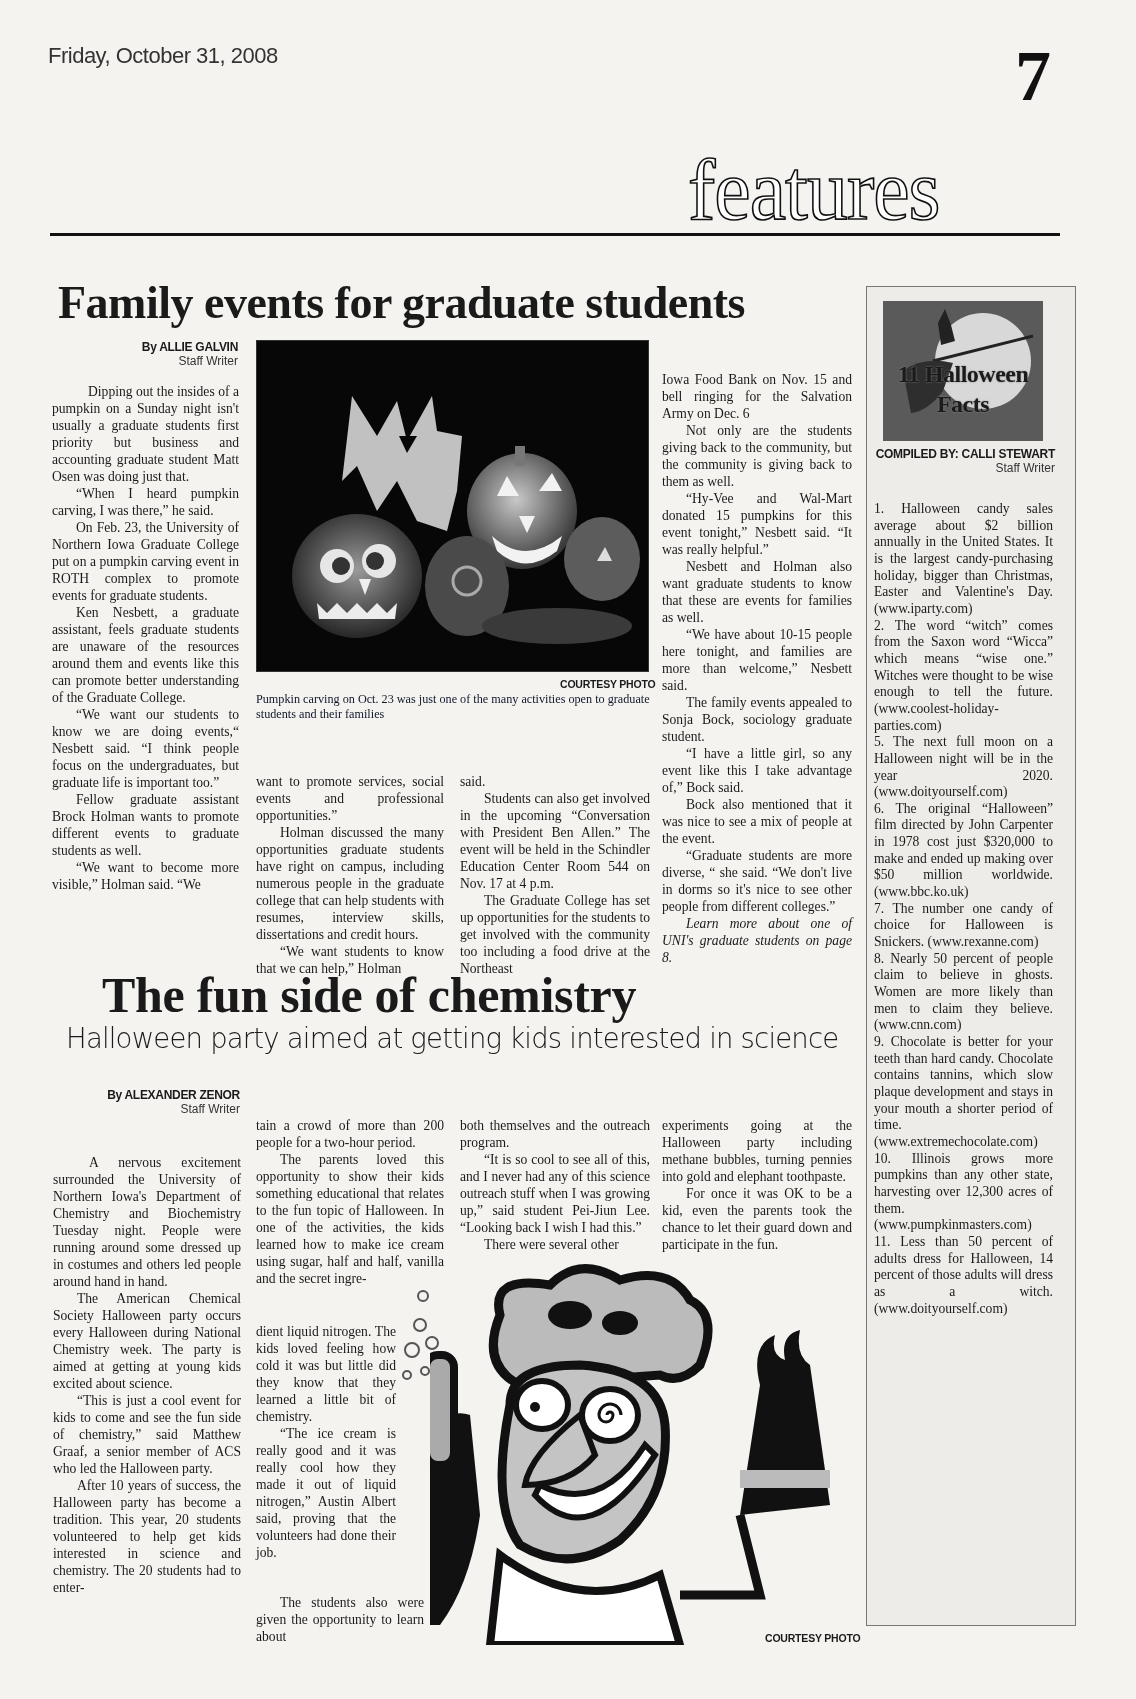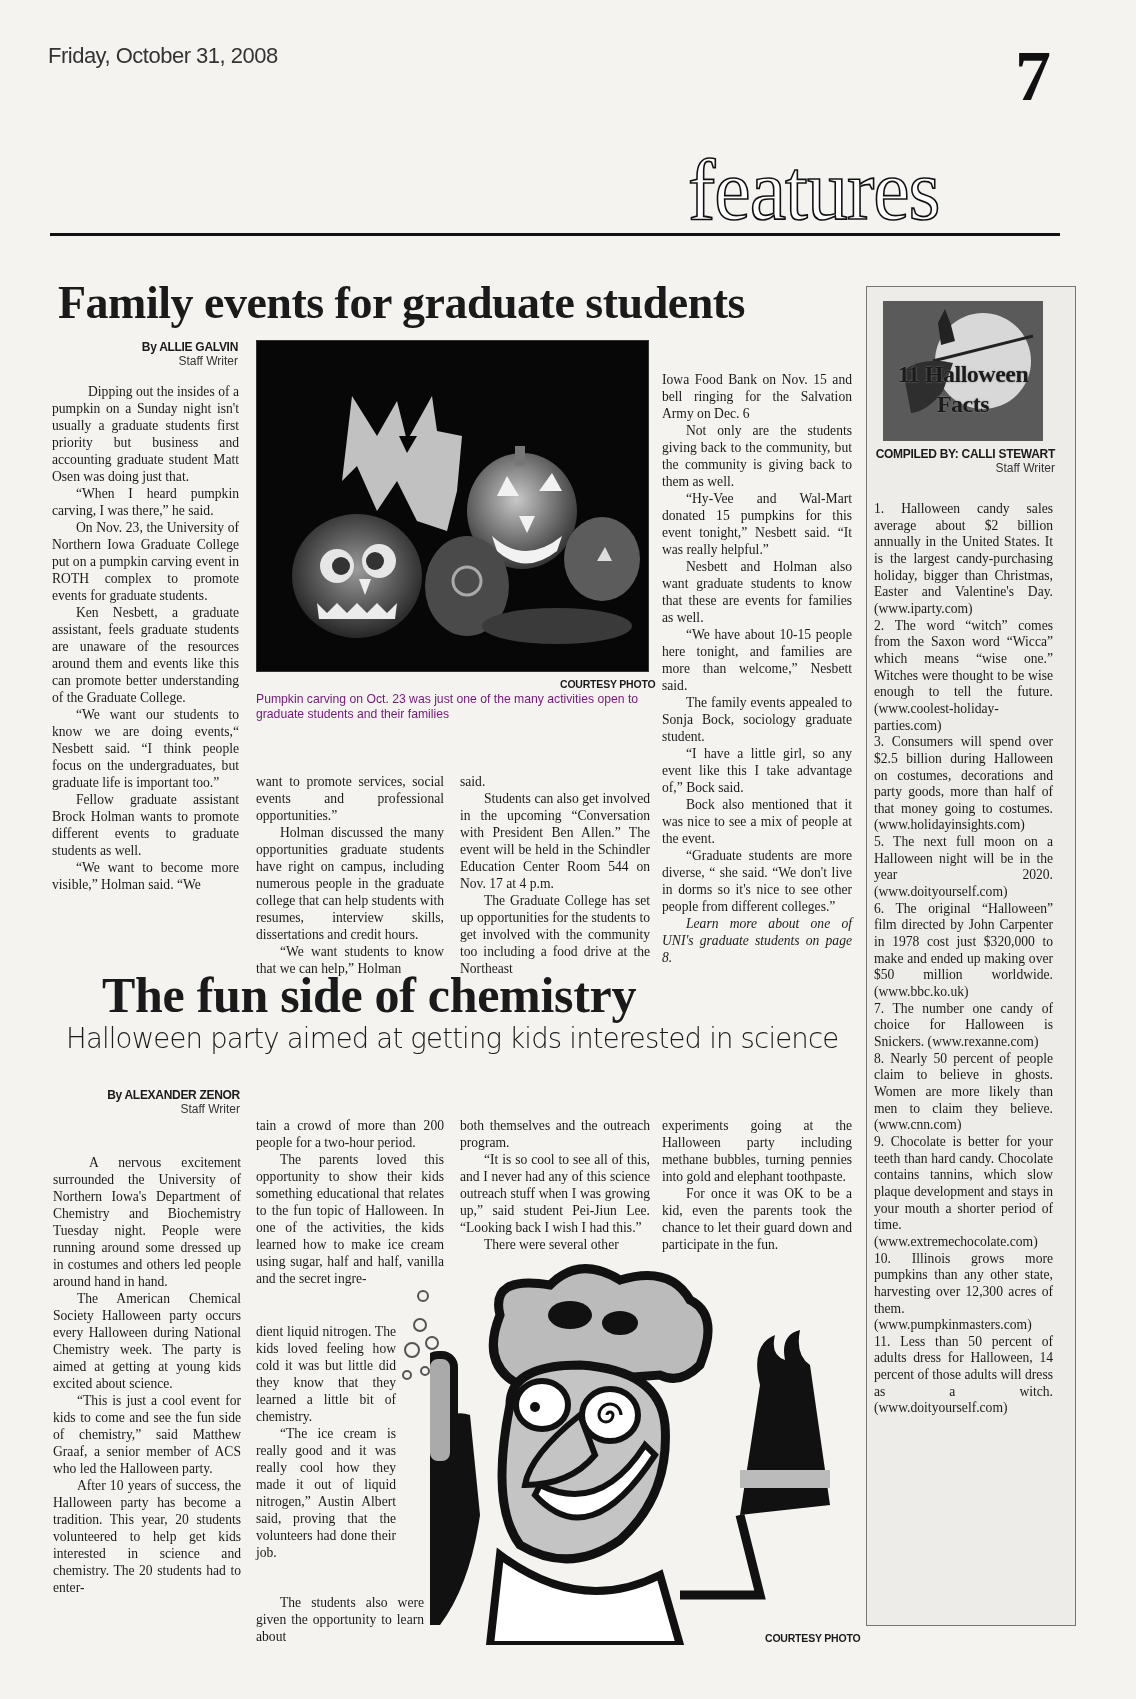--- a/index.html
+++ b/index.html
@@ -20,21 +20,21 @@
   .byline .name { font-weight: bold; font-size: 12px; display: block; letter-spacing: -0.3px; }
   .byline .title { font-size: 12px; display: block; color: #333; }
   .col { font-size: 13.6px; line-height: 17px; text-align: justify; hyphens: manual; }
   .col p { text-indent: 24px; }
   .col p.first { text-indent: 36px; }
   .col p.noindent { text-indent: 0; margin-top: 35px; }
   .col p.italic { font-style: italic; }
 
   .photo-1 { left: 256px; top: 340px; width: 393px; height: 332px; background: #0a0a0a; overflow: hidden; border: 1px solid #333; }
   .credit { font-family: "Liberation Sans", sans-serif; font-weight: bold; font-size: 10.5px; letter-spacing: -0.2px; }
-  .caption { font-family: Liberation Sans, sans-serif; font-size: 12.2px; line-height: 14.5px; color: #701a75; }
+  .caption { font-family: Liberation Serif, serif; font-size: 12.2px; line-height: 14.5px; color: #0f172a; }
 
   
   .sidebar { left: 866px; top: 286px; width: 210px; height: 1340px; border: 1.5px solid #777; background: #eeece8; }
   .sidebar-art { left: 16px; top: 14px; width: 160px; height: 140px; background: #5b5b5b; overflow: hidden; }
   .sidebar-art .art-title { position: absolute; left: 0; top: 58px; width: 100%; text-align: center; font-size: 24px; line-height: 30px; font-weight: bold; color: #1b1b1b; text-shadow: 0 0 2px #888; letter-spacing: -0.5px; }
   .sidebar .byline { left: 8px; top: 160px; width: 180px; }
   .facts { left: 7px; top: 214px; width: 179px; font-size: 13.6px; line-height: 16.65px; text-align: justify; }
 
   
   .headline-2 { left: 102px; top: 970px; font-size: 50px; font-weight: bold; letter-spacing: -0.3px; line-height: 1; white-space: nowrap; }
@@ -54,21 +54,21 @@
 <h1 class="abs headline-1">Family events for graduate students</h1>
 
 <div class="abs byline" style="left:60px; top:340px; width:178px;">
   <span class="name">By ALLIE GALVIN</span>
   <span class="title">Staff Writer</span>
 </div>
 
 <div class="abs col" style="left:52px; top:383px; width:187px;">
   <p class="first">Dipping out the insides of a pumpkin on a Sunday night isn't usually a  graduate students first priority but business and accounting graduate student Matt Osen was doing just that.</p>
   <p>“When I heard pumpkin carving, I was there,” he said.</p>
-  <p>On Nov. 23, the University of Northern Iowa Graduate College put on a pumpkin carving event in ROTH complex to promote events for graduate students.</p>
+  <p>On Feb. 23, the University of Northern Iowa Graduate College put on a pumpkin carving event in ROTH complex to promote events for graduate students.</p>
   <p>Ken Nesbett, a graduate assistant, feels graduate students are unaware of the resources around them and events like this can promote better understanding of the Graduate College.</p>
   <p>“We want our students to know we are doing events,“ Nesbett said. “I think people focus on the undergraduates, but graduate life is important too.”</p>
   <p>Fellow graduate assistant Brock Holman wants to promote different events to graduate students as well.</p>
   <p>“We want to become more visible,” Holman said. “We</p>
 </div>
 
 <figure class="abs photo-1">
   <svg width="393" height="332" viewBox="0 0 393 332">
     <defs>
       <radialGradient id="glowA" cx="50%" cy="45%" r="60%">
@@ -153,21 +153,20 @@
       <span>Facts</span>
     </div>
   </div>
   <div class="abs byline">
     <span class="name">COMPILED BY: CALLI STEWART</span>
     <span class="title">Staff Writer</span>
   </div>
   <div class="abs facts">
     <p>1. Halloween candy sales average about $2 billion annually in the United States. It is the largest candy-purchasing holiday, bigger than Christmas, Easter and Valentine's Day. (www.iparty.com)</p>
     <p>2. The word “witch” comes from the Saxon word “Wicca” which means “wise one.” Witches were thought to be wise enough to tell the future. (www.coolest-holiday-parties.com)</p>
-    <p>3. Consumers will spend over $2.5 billion during Halloween on costumes, decorations and party goods, more than half of that money going to costumes. (www.holidayinsights.com)</p>
     <p>5. The next full moon on a Halloween night will be in the year 2020. (www.doityourself.com)</p>
     <p>6. The original “Halloween” film directed by John Carpenter in 1978 cost just $320,000 to make and ended up making over $50 million worldwide. (www.bbc.ko.uk)</p>
     <p>7. The number one candy of choice for Halloween is Snickers. (www.rexanne.com)</p>
     <p>8. Nearly 50 percent of people claim to believe in ghosts. Women are more likely than men to claim they believe. (www.cnn.com)</p>
     <p>9. Chocolate is better for your teeth than hard candy. Chocolate contains tannins, which slow plaque development and stays in your mouth a shorter period of time. (www.extremechocolate.com)</p>
     <p>10. Illinois grows more pumpkins than any other state, harvesting over 12,300 acres of them. (www.pumpkinmasters.com)</p>
     <p>11. Less than 50 percent of adults dress for Halloween, 14 percent of those adults will dress as a witch. (www.doityourself.com)</p>
   </div>
 </aside>
 

